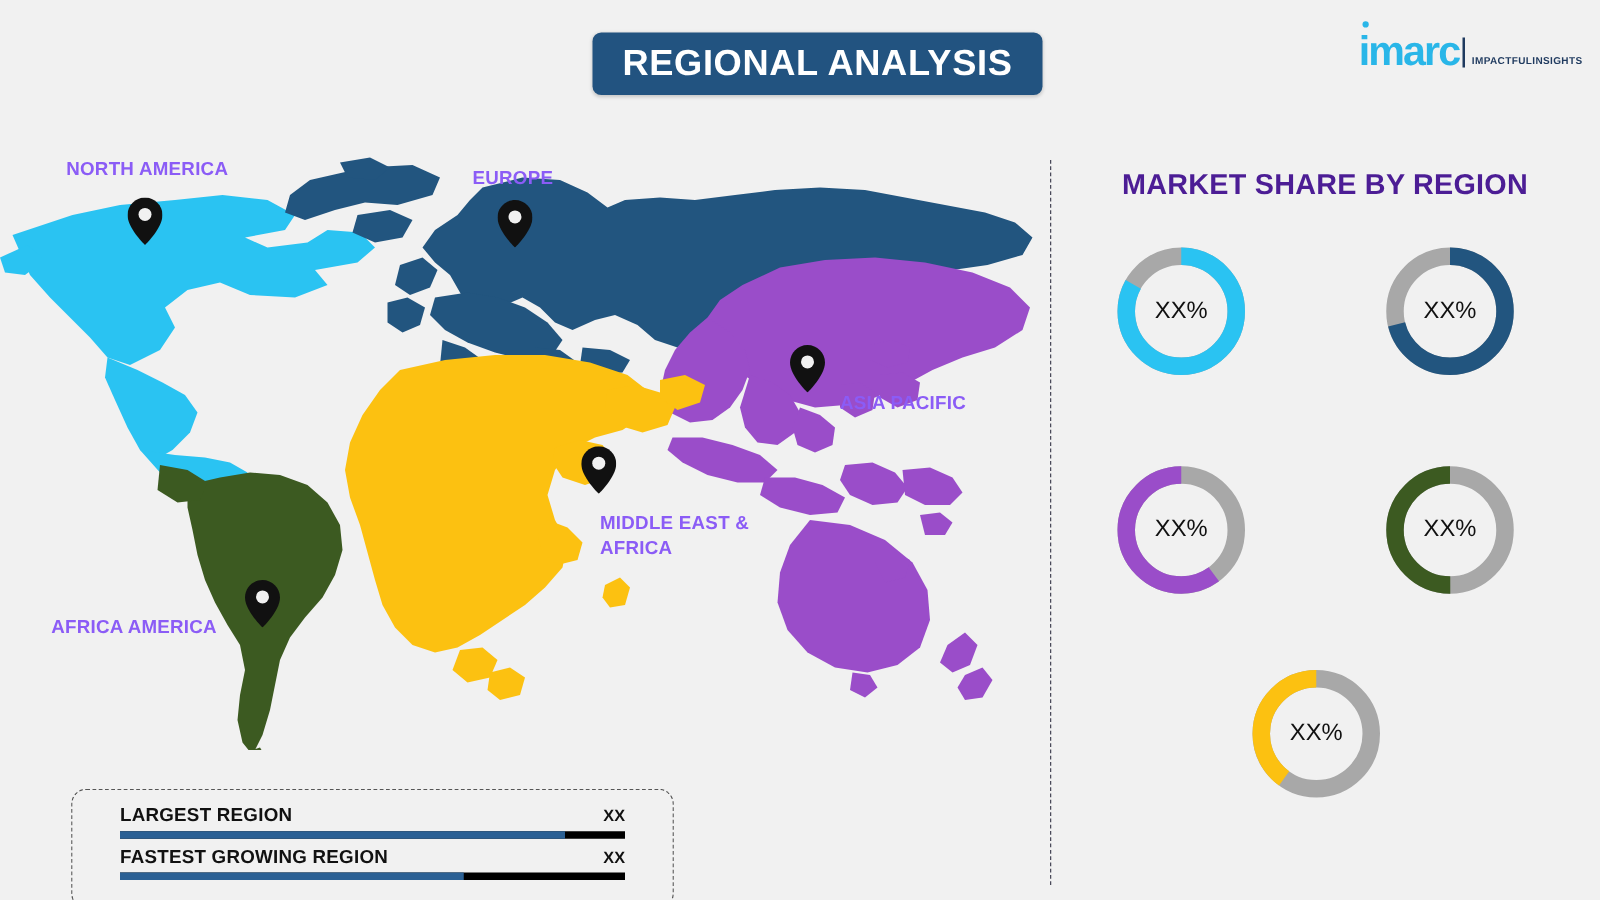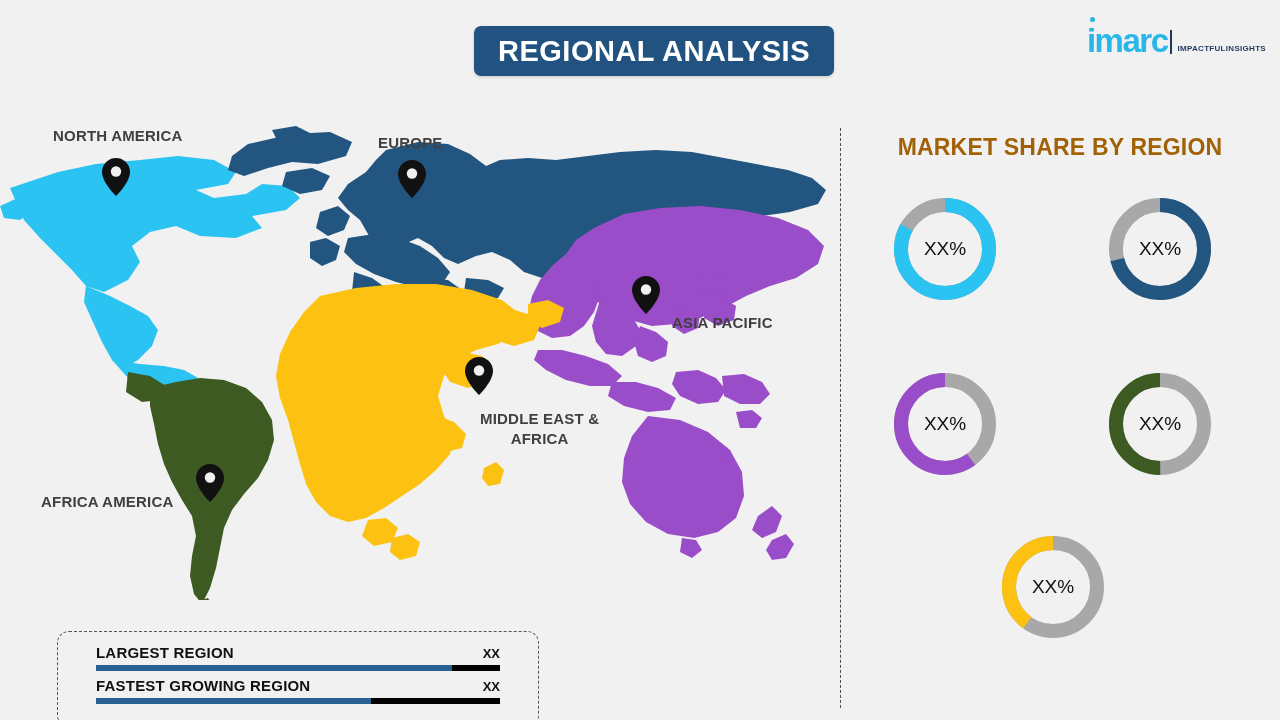--- a/index.html
+++ b/index.html
@@ -39,22 +39,22 @@
     width: 0; height: 580px;
     border-left: 1.5px dashed #4a4a5a;
   }
 
   
   .map-wrap { position: absolute; left: 0px; top: 120px; width: 830px; height: 480px; }
   .map-wrap svg { width: 100%; height: 100%; display: block; }
 
   
   .region-label {
-    position: absolute; color: #404040; font-size: 15px; font-weight: bold;
-    letter-spacing: .2px; line-height: 1.35; white-space: pre-line; text-align: center;
+    position: absolute; color: #8b5cf6; font-size: 15px; font-weight: bold;
+    letter-spacing: .2px; line-height: 1.35; white-space: pre-line;
   }
   .lbl-na  { left: 53px;  top: 126px; }
   .lbl-eu  { left: 378px; top: 133px; }
   .lbl-ap  { left: 672px; top: 313px; }
   .lbl-mea { left: 480px; top: 409px; }
   .lbl-la  { left: 41px;  top: 492px; }
 
   
   .pin { position: absolute; width: 28px; height: 38px; }
   .pin svg { width: 100%; height: 100%; display: block; }
@@ -76,21 +76,21 @@
   .legend-row:last-child { margin-bottom: 16px; }
   .legend-head { display: flex; align-items: baseline; justify-content: space-between; }
   .legend-head .name { font-size: 15px; font-weight: bold; color: #111; letter-spacing: .2px; }
   .legend-head .val  { font-size: 13px; font-weight: bold; color: #111; }
   .legend-bar { position: relative; height: 6px; background: #000; margin-top: 4px; width: 100%; }
   .legend-bar .fill { position: absolute; left: 0; top: 0; height: 100%; background: #2b6094; }
 
   
   .panel-title {
     position: absolute; left: 840px; top: 134px; width: 440px;
-    text-align: center; font-size: 23px; font-weight: bold; color: #a16207;
+    text-align: center; font-size: 23px; font-weight: bold; color: #4c1d95;
     letter-spacing: .2px;
   }
   .donuts { position: absolute; left: 840px; top: 176px; width: 440px; height: 520px; }
   .donut { position: absolute; width: 122px; height: 122px; }
   .donut svg { width: 100%; height: 100%; display: block; transform: rotate(-90deg); }
   .donut .dlabel {
     position: absolute; left: 0; top: 0; width: 100%; height: 100%;
     display: flex; align-items: center; justify-content: center;
     font-size: 19px; font-weight: normal; color: #111;
   }

